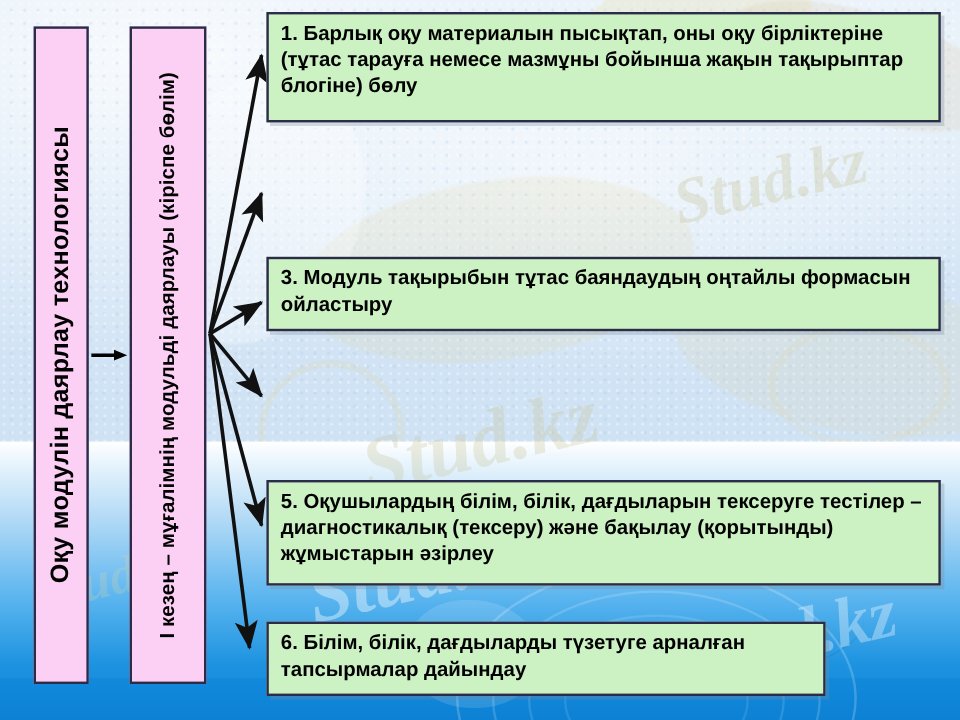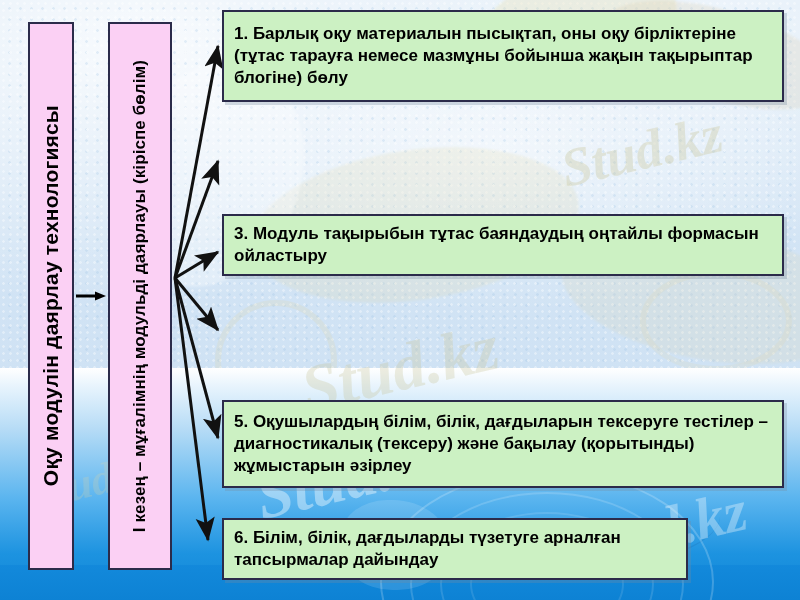--- a/index.html
+++ b/index.html
@@ -155,21 +155,21 @@
   
   .gbox {
     position: absolute;
     left: 222px;
     background: #ccf1c3;
     border: 2px solid #2b2b4a;
     box-sizing: border-box;
     box-shadow: 3px 3px 0 rgba(120,140,160,.30);
     padding: 5px 8px 5px 10px;
     display: flex;
-    align-items: center;
+    align-items: flex-start;
   }
   .gbox .gtext {
     color: #000;
     font-weight: bold;
     font-size: 17px;
     line-height: 1.28;
   }
   #gbox-1 { top: 10px;  width: 562px; height: 92px; }
   #gbox-2 { top: 128px; width: 562px; height: 62px; }
   #gbox-3 { top: 214px; width: 562px; height: 62px; }

